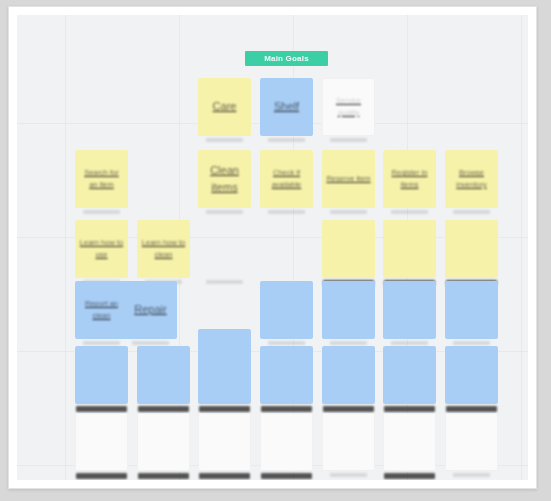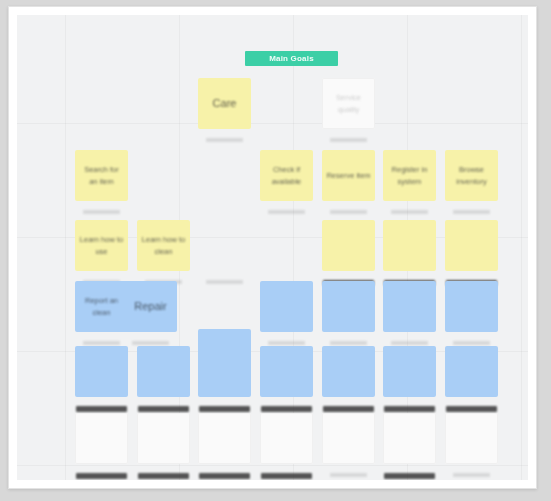--- a/index.html
+++ b/index.html
@@ -41,21 +41,21 @@
     background-size: 114px 114px;
     background-position: 48px -6px;
     overflow: hidden;
   }
 
   
   #section-badge {
     position: absolute;
     left: 228px;
     top: 36px;
-    width: 93px;
+    width: 83px;
     height: 15px;
     background: #3ccfa6;
     border-radius: 1px;
     display: flex;
     align-items: center;
     justify-content: center;
   }
   #section-badge .badge-text {
     font-size: 8px;
     font-weight: bold;
@@ -74,28 +74,29 @@
     height: 74px;
   }
   .card-wrap {
     position: absolute;
     width: 53px;
     height: 74px;
   }
   .card {
     position: relative;
     width: 53px;
-    height: 51px;
+    height: 58px;
     border-radius: 2px;
     box-sizing: border-box;
     display: flex;
     align-items: center;
     justify-content: center;
     padding: 3px 4px;
     overflow: hidden;
+    text-decoration: underline;
   }
   .card.yellow { background: #f7f2a9; }
   .card.blue   { background: #a9cef6; }
   .card.white  { background: #fafafa; box-shadow: inset 0 0 0 1px #f0f0f0; }
 
   .card-text {
     font-size: 7.5px;
     line-height: 1.55;
     text-align: center;
     color: #4a4a42;
@@ -145,51 +146,63 @@
     <div id="card-grid">
         <div class="card-row" style="top: 63px;">
           <div class="card-wrap" style="left: 58px;"></div>
           <div class="card-wrap" style="left: 120px;"></div>
           <div class="card-wrap" style="left: 181px;">
             <div class="card yellow">
               <span class="card-text big">Care</span>
             </div>
             <div class="card-caption faint"></div>
           </div>
+          <div class="card-wrap" style="left: 243px;">
+            <div class="card blue">
+              <span class="card-text big">Shelf</span>
+            </div>
+            <div class="card-caption faint"></div>
+          </div>
           <div class="card-wrap" style="left: 305px;">
             <div class="card white">
               <span class="card-text">Service quality</span>
             </div>
             <div class="card-caption faint"></div>
           </div>
           <div class="card-wrap" style="left: 366px;"></div>
           <div class="card-wrap" style="left: 428px;"></div>
         </div>
         <div class="card-row" style="top: 135px;">
           <div class="card-wrap" style="left: 58px;">
             <div class="card yellow">
               <span class="card-text">Search for an item</span>
             </div>
             <div class="card-caption faint"></div>
           </div>
+          <div class="card-wrap" style="left: 181px;">
+            <div class="card yellow">
+              <span class="card-text big">Clean items</span>
+            </div>
+            <div class="card-caption faint"></div>
+          </div>
           <div class="card-wrap" style="left: 243px;">
             <div class="card yellow">
               <span class="card-text">Check if available</span>
             </div>
             <div class="card-caption faint"></div>
           </div>
           <div class="card-wrap" style="left: 305px;">
             <div class="card yellow">
               <span class="card-text">Reserve item</span>
             </div>
             <div class="card-caption faint"></div>
           </div>
           <div class="card-wrap" style="left: 366px;">
             <div class="card yellow">
-              <span class="card-text">Register in system</span>
+              <span class="card-text">Register in items</span>
             </div>
             <div class="card-caption faint"></div>
           </div>
           <div class="card-wrap" style="left: 428px;">
             <div class="card yellow">
               <span class="card-text">Browse inventory</span>
             </div>
             <div class="card-caption faint"></div>
           </div>
         </div>

